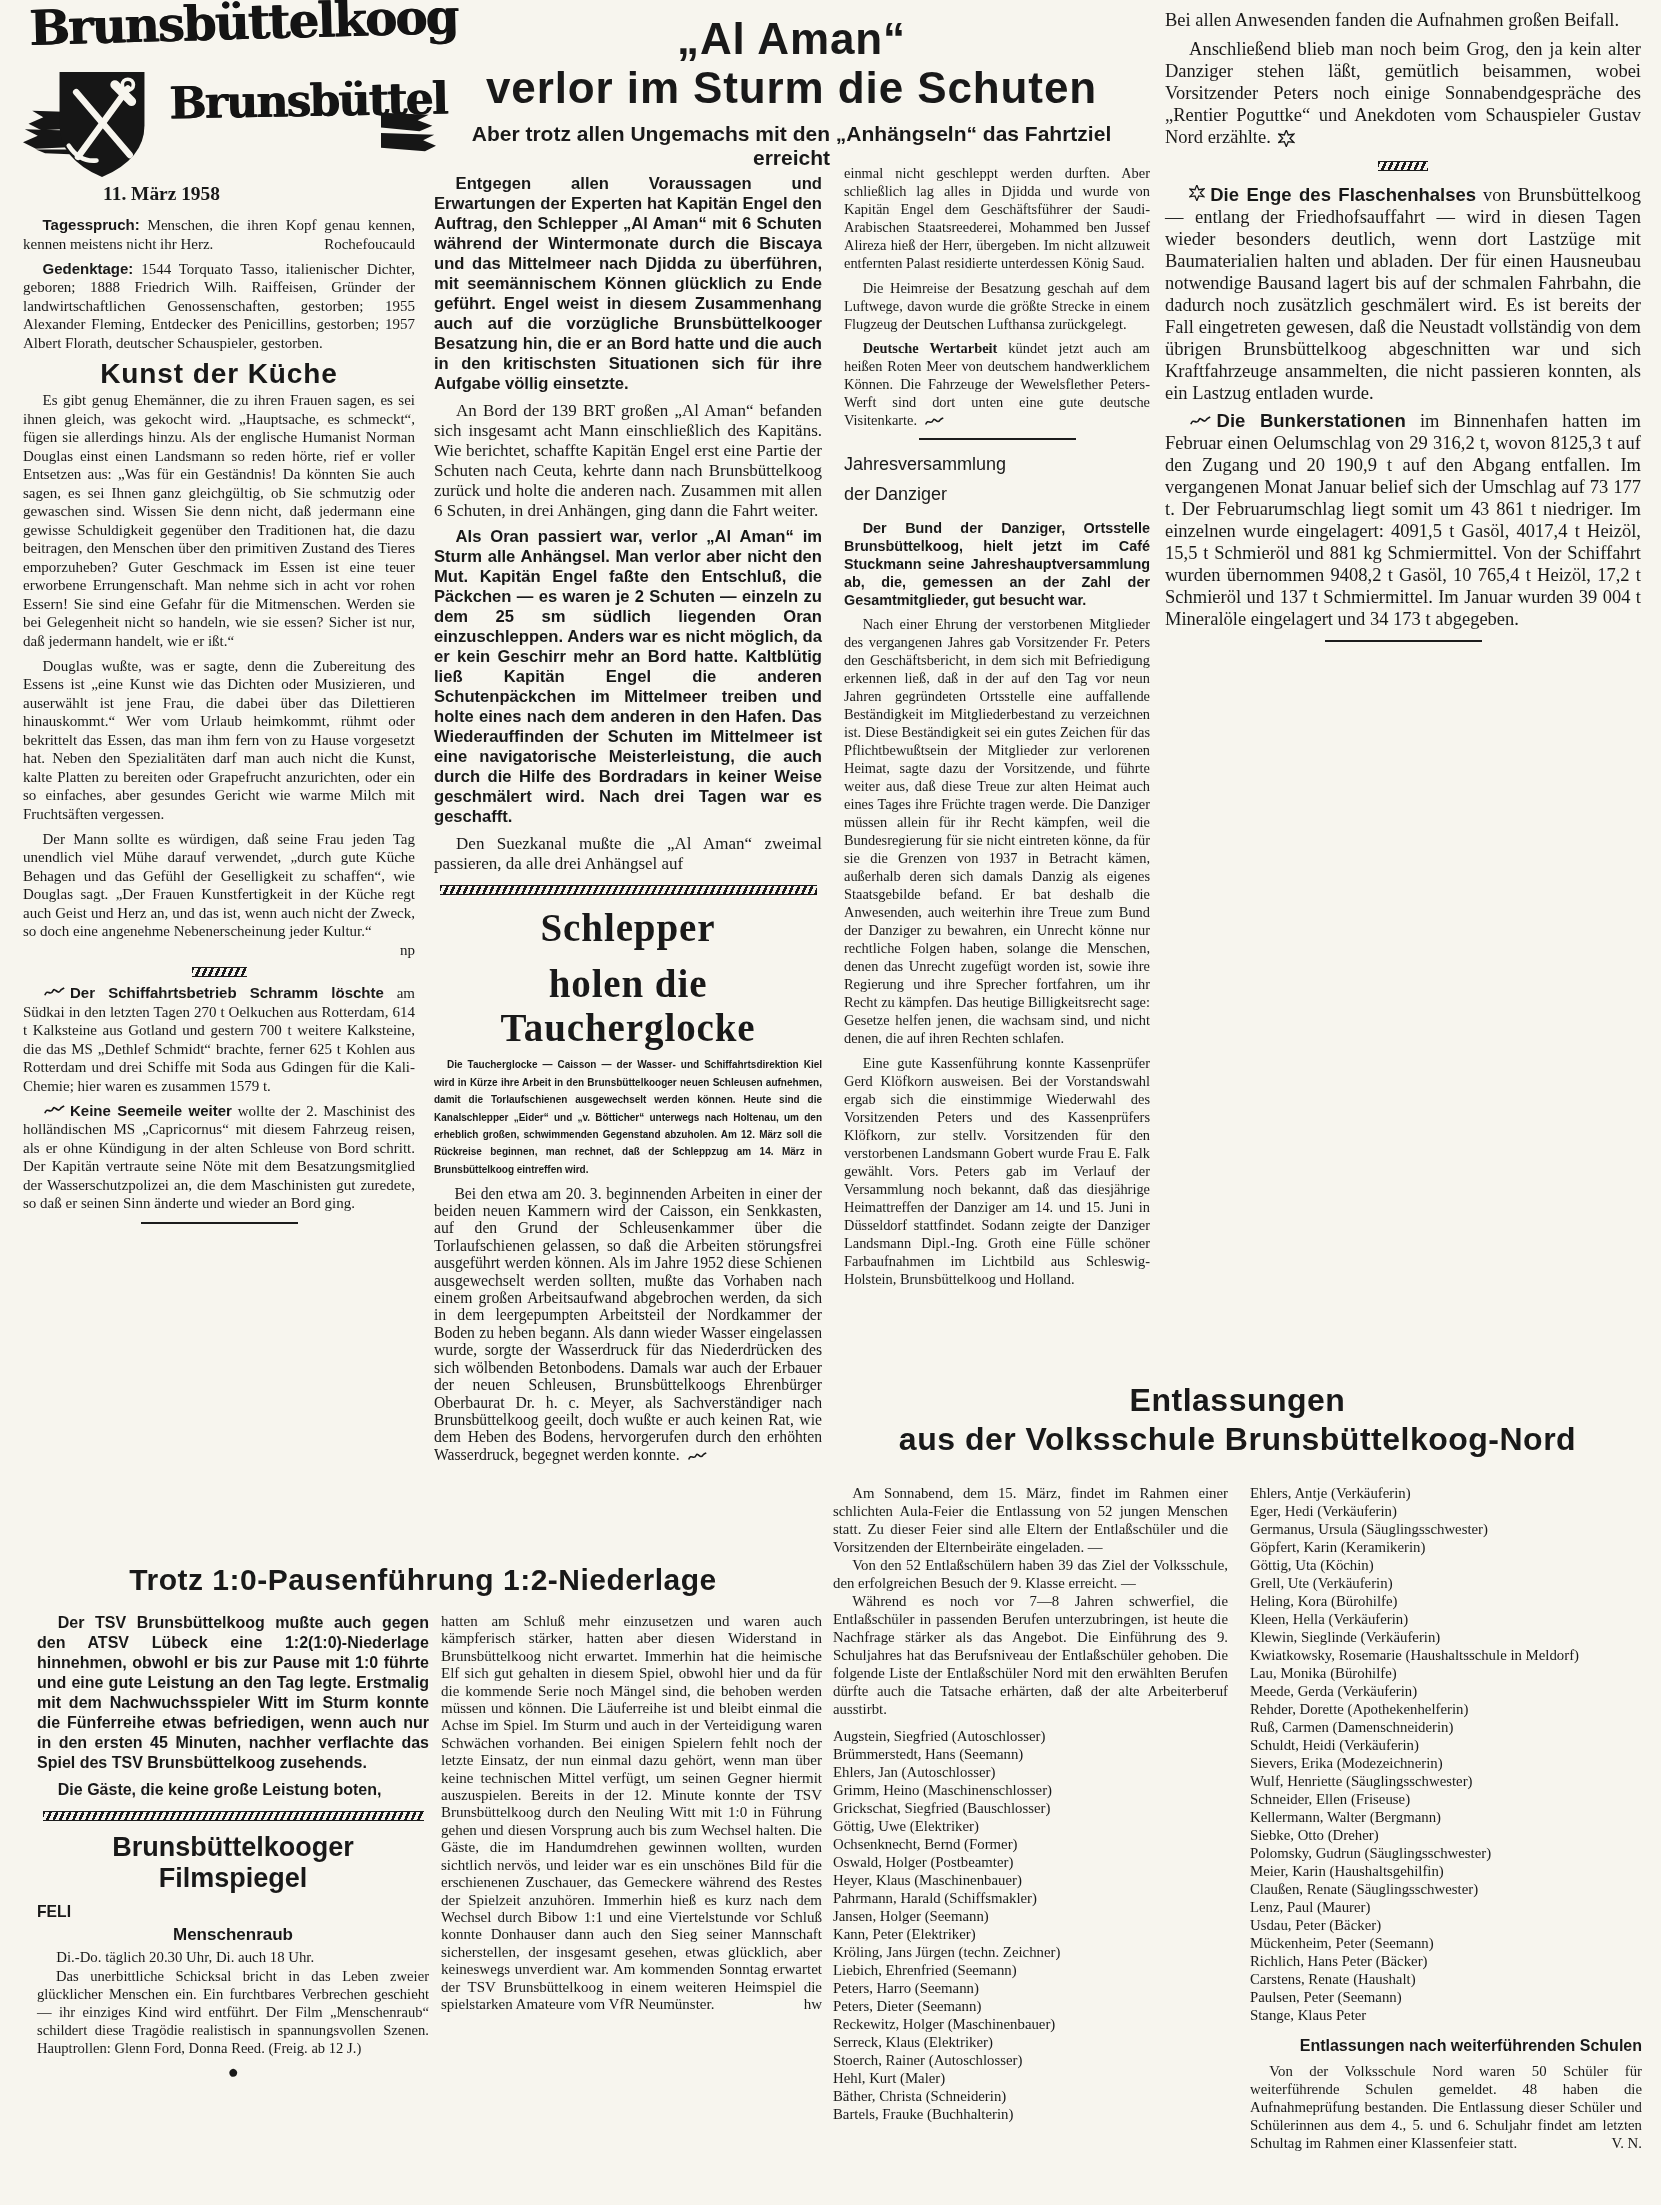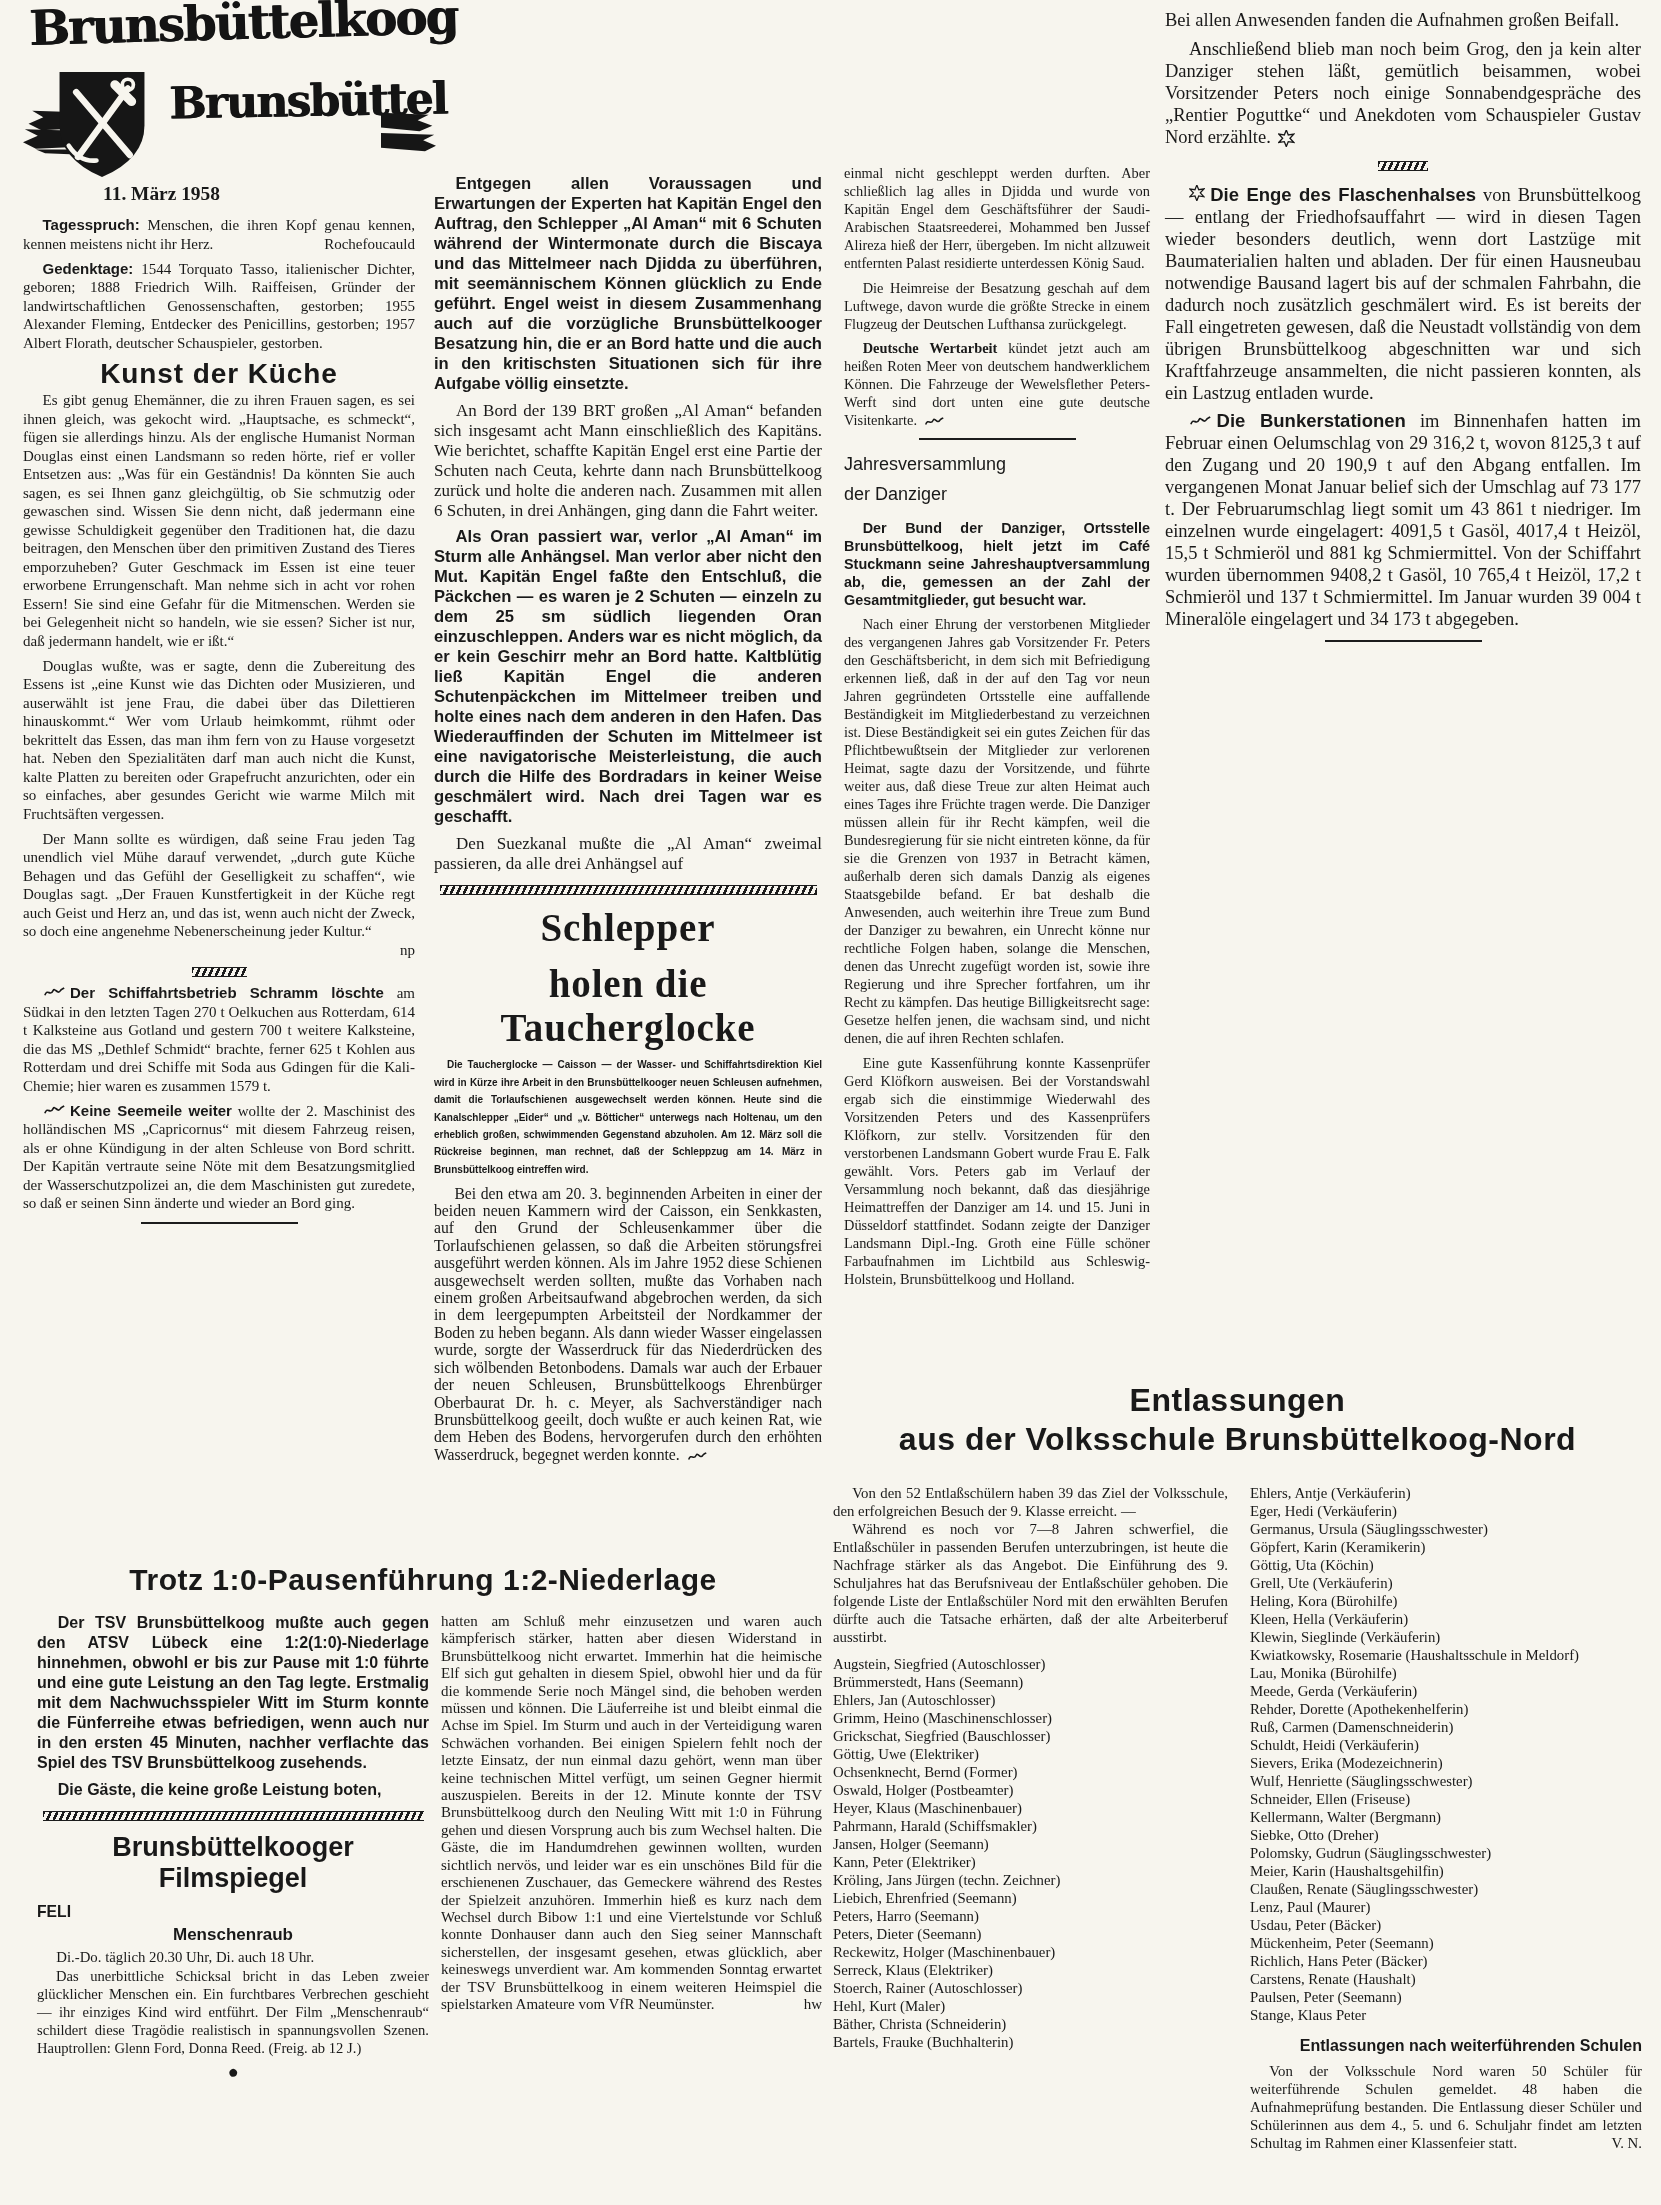--- a/index.html
+++ b/index.html
@@ -116,20 +116,25 @@
           <path d="M2 10 C5 2 8 12 11 5 C13 1 16 10 19 5 C20 3 22 3 23 2" stroke="#191919" stroke-width="1.8" fill="none"></path>
         </svg><span class="lead">Der Schiffahrtsbetrieb Schramm löschte</span> <span>am Südkai in den letzten Tagen 270 t Oelkuchen aus Rotterdam, 614 t Kalksteine aus Gotland und gestern 700 t weitere Kalksteine, die das MS „Dethlef Schmidt“ brachte, ferner 625 t Kohlen aus Rotterdam und drei Schiffe mit Soda aus Gdingen für die Kali-Chemie; hier waren es zusammen 1579 t.</span></p>
 
     <p class="ind sp"><svg class="mark-icon" width="22" height="12" viewBox="0 0 24 13">
           <path d="M2 10 C5 2 8 12 11 5 C13 1 16 10 19 5 C20 3 22 3 23 2" stroke="#191919" stroke-width="1.8" fill="none"></path>
         </svg><span class="lead">Keine Seemeile weiter</span> <span>wollte der 2. Maschinist des holländischen MS „Capricornus“ mit diesem Fahrzeug reisen, als er ohne Kündigung in der alten Schleuse von Bord schritt. Der Kapitän vertraute seine Nöte mit dem Besatzungsmitglied der Wasserschutzpolizei an, die dem Maschinisten gut zuredete, so daß er seinen Sinn änderte und wieder an Bord ging.</span></p>
 
     <div class="endrule"></div>
   </div>
 
+  <div id="headline-block" class="col">
+    <div id="hl1">„Al Aman“</div>
+    <div id="hl2">verlor im Sturm die Schuten</div>
+    <div id="hl-sub">Aber trotz allen Ungemachs mit den „Anhängseln“ das Fahrtziel erreicht</div>
+  </div>
 
   <div id="col-b" class="col">
     <p class="ind b-bold">Entgegen allen Voraussagen und Erwartungen der Experten hat Kapitän Engel den Auftrag, den Schlepper „Al Aman“ mit 6 Schuten während der Wintermonate durch die Biscaya und das Mittelmeer nach Djidda zu überführen, mit seemännischem Können glücklich zu Ende geführt. Engel weist in diesem Zusammenhang auch auf die vorzügliche Brunsbüttelkooger Besatzung hin, die er an Bord hatte und die auch in den kritischsten Situationen sich für ihre Aufgabe völlig einsetzte.</p>
     <p class="ind sp b-serif">An Bord der 139 BRT großen „Al Aman“ befanden sich insgesamt acht Mann einschließlich des Kapitäns. Wie berichtet, schaffte Kapitän Engel erst eine Partie der Schuten nach Ceuta, kehrte dann nach Brunsbüttelkoog zurück und holte die anderen nach. Zusammen mit allen 6 Schuten, in drei Anhängen, ging dann die Fahrt weiter.</p>
     <p class="ind sp b-bold">Als Oran passiert war, verlor „Al Aman“ im Sturm alle Anhängsel. Man verlor aber nicht den Mut. Kapitän Engel faßte den Entschluß, die Päckchen — es waren je 2 Schuten — einzeln zu dem 25 sm südlich liegenden Oran einzuschleppen. Anders war es nicht möglich, da er kein Geschirr mehr an Bord hatte. Kaltblütig ließ Kapitän Engel die anderen Schutenpäckchen im Mittelmeer treiben und holte eines nach dem anderen in den Hafen. Das Wiederauffinden der Schuten im Mittelmeer ist eine navigatorische Meisterleistung, die auch durch die Hilfe des Bordradars in keiner Weise geschmälert wird. Nach drei Tagen war es geschafft.</p>
     <p class="ind sp b-serif">Den Suezkanal mußte die „Al Aman“ zweimal passieren, da alle drei Anhängsel auf</p>
 
     <div class="rope"></div>
 
     <div class="schlepper-h">Schlepper</div>
@@ -173,20 +178,21 @@
         </svg><span class="lead">Die Bunkerstationen</span> <span>im Binnenhafen hatten im Februar einen Oelumschlag von 29 316,2 t, wovon 8125,3 t auf den Zugang und 20 190,9 t auf den Abgang entfallen. Im vergangenen Monat Januar belief sich der Umschlag auf 73 177 t. Der Februarumschlag liegt somit um 43 861 t niedriger. Im einzelnen wurde eingelagert: 4091,5 t Gasöl, 4017,4 t Heizöl, 15,5 t Schmieröl und 881 kg Schmiermittel. Von der Schiffahrt wurden übernommen 9408,2 t Gasöl, 10 765,4 t Heizöl, 17,2 t Schmieröl und 137 t Schmiermittel. Im Januar wurden 39 004 t Mineralöle eingelagert und 34 173 t abgegeben.</span></p>
 
     <div class="endrule"></div>
   </div>
 
   <div id="entl" class="col serif">
     <div class="entl-h">Entlassungen</div>
     <div class="entl-h">aus der Volksschule Brunsbüttelkoog-Nord</div>
 
     <div id="entl-left">
+      <p class="ind">Am Sonnabend, dem 15. März, findet im Rahmen einer schlichten Aula-Feier die Entlassung von 52 jungen Menschen statt. Zu dieser Feier sind alle Eltern der Entlaßschüler und die Vorsitzenden der Elternbeiräte eingeladen. —</p>
       <p class="ind">Von den 52 Entlaßschülern haben 39 das Ziel der Volksschule, den erfolgreichen Besuch der 9. Klasse erreicht. —</p>
       <p class="ind">Während es noch vor 7—8 Jahren schwerfiel, die Entlaßschüler in passenden Berufen unterzubringen, ist heute die Nachfrage stärker als das Angebot. Die Einführung des 9. Schuljahres hat das Berufsniveau der Entlaßschüler gehoben. Die folgende Liste der Entlaßschüler Nord mit den erwählten Berufen dürfte auch die Tatsache erhärten, daß der alte Arbeiterberuf ausstirbt.</p>
       <div style="margin-top:9.2px;">
           <div class="name-item">Augstein, Siegfried (Autoschlosser)</div>
           <div class="name-item">Brümmerstedt, Hans (Seemann)</div>
           <div class="name-item">Ehlers, Jan (Autoschlosser)</div>
           <div class="name-item">Grimm, Heino (Maschinenschlosser)</div>
           <div class="name-item">Grickschat, Siegfried (Bauschlosser)</div>
           <div class="name-item">Göttig, Uwe (Elektriker)</div>
           <div class="name-item">Ochsenknecht, Bernd (Former)</div>

